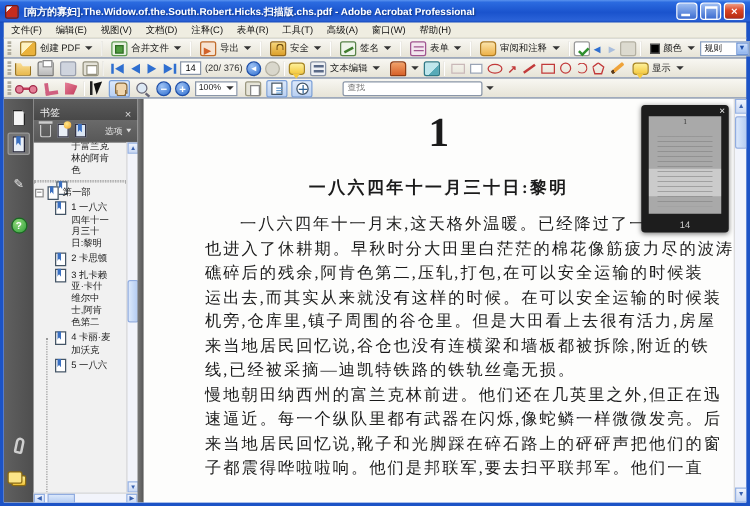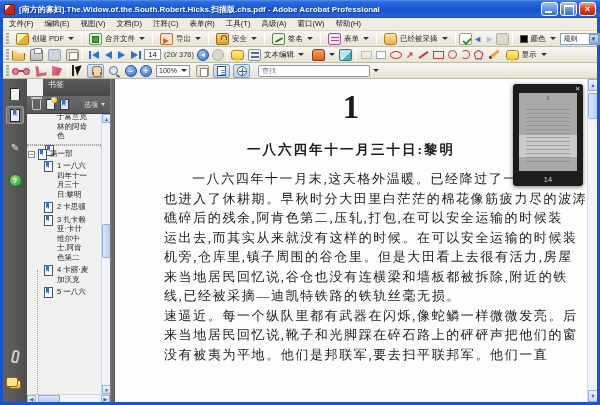--- a/index.html
+++ b/index.html
@@ -173,22 +173,22 @@
   .ic-sig { width:12px; height:12px; color:#e8e8e8; font-size:10px; line-height:12px; text-align:center; }
   .ic-help { width:13px; height:13px; border-radius:50%; background:radial-gradient(circle at 35% 30%,#8fd878,#2e9e3a);
     border:1px solid #1a6a22; color:#fff; font-size:8px; font-weight:bold; text-align:center; line-height:12px; }
   .ic-clip { width:7px; height:13px; border:2px solid #cfcfcf; border-radius:4px 4px 2px 2px; transform:rotate(12deg); }
   .ic-cmts { width:12px; height:9px; background:linear-gradient(180deg,#fdf099,#f0c23a); border:1px solid #8a6a12;
     border-radius:2px; position:relative; }
   .ic-cmts::before { content:""; position:absolute; left:-4px; top:-4px; width:10px; height:8px;
     background:#fbe588; border:1px solid #8a6a12; border-radius:2px; }
 
   #bkpanel { left:24px; top:0; width:83px; height:323px; background:#f1f1f1; }
-  .bk-head { left:16px; top:0; width:83px; height:17px; background:linear-gradient(180deg,#5c5c5c,#484848);
-    color:#eee; font-size:8px; display:flex; align-items:flex-start; padding:0 5px; }
+  .bk-head { left:0; top:0; width:83px; height:17px; background:linear-gradient(180deg,#5c5c5c,#484848);
+    color:#eee; font-size:8px; display:flex; align-items:flex-end; padding:0 5px; }
   .bk-close { margin-left:auto; color:#ddd; font-size:9px; line-height:9px; }
   .bk-tools { left:0; top:17px; width:83px; height:18px; background:linear-gradient(180deg,#6a6a6a,#585858);
     display:flex; align-items:center; gap:5px; padding:0 5px; border-bottom:1px solid #3d3d3d; }
   .ic-trash { width:9px; height:10px; border:1px solid #ccc; border-top:none; border-radius:0 0 2px 2px; position:relative; }
   .ic-trash::before { content:""; position:absolute; left:-2px; top:-3px; width:11px; height:2px; background:#ccc; }
   .ic-bkstar { width:9px; height:11px; background:#e8eef6; border:1px solid #334; position:relative; }
   .ic-bkstar::after { content:""; position:absolute; right:-3px; top:-3px; width:6px; height:6px;
     border-radius:50%; background:radial-gradient(circle at 40% 35%,#ffe88a,#f0a22a); }
   .ic-bkblue { width:9px; height:11px; background:#dbe6f4; border:1px solid #334; position:relative; }
   .ic-bkblue::after { content:""; position:absolute; left:1px; top:-1px; width:3.5px; height:7px;
@@ -313,21 +313,21 @@
   </div>
   <div class="sep"></div>
   <div class="tbtn">
     <span class="ic ic-form"></span>
     <span>表单</span>
     <span class="caret"></span>
   </div>
   <div class="sep"></div>
   <div class="tbtn">
     <span class="ic ic-rev"></span>
-    <span>已经被采摘</span>
+    <span>审阅和注释</span>
     <span class="caret"></span>
   </div>
   <div class="sep"></div>
   <span class="ic ic-spell"></span>
   <span class="g-arrow">◄</span>
   <span class="g-arrow pale">►</span>
   <span class="ic ic-dis"></span>
   <div class="sep"></div>
   <div class="tbtn">
     <span class="swatch"></span>
@@ -413,21 +413,21 @@
     <span>100%</span>
     <span class="caret" style="margin-left:auto"></span>
   </div>
   <span class="ic ic-fitp" style="margin-left:6px"></span>
   <div class="vbtn toolon" style="margin-left:4px">
     <span class="ic-1pg ab-rel" style="position:relative"></span>
   </div>
   <div class="vbtn toolon" style="margin-left:3px">
     <span class="ic-4arr"></span>
   </div>
-  <div class="findbox" style="margin-left:8px">
+  <div class="findbox" style="margin-left:24px">
     <input placeholder="查找" style="">
   </div>
   <span class="caret" style="margin-left:3px"></span>
 </div>
 
 <div id="main" class="ab">
 
   <div id="navstrip" class="ab">
     <div class="nicon ab" style="top:6px">
       <span class="ic-pages"></span>
@@ -517,23 +517,24 @@
     <div class="chapter ab">1</div>
     <div class="heading ab">一八六四年十一月三十日:黎明</div>
     <div id="pbody" class="ab">
       <div class="dl ind">一八六四年十一月末,这天格外温暖。已经降过了一场霜,农</div>
       <div class="dl">也进入了休耕期。早秋时分大田里白茫茫的棉花像筋疲力尽的波涛</div>
       <div class="dl">礁碎后的残余,阿肯色第二,压轧,打包,在可以安全运输的时候装</div>
       <div class="dl">运出去,而其实从来就没有这样的时候。在可以安全运输的时候装</div>
       <div class="dl">机旁,仓库里,镇子周围的谷仓里。但是大田看上去很有活力,房屋</div>
       <div class="dl">来当地居民回忆说,谷仓也没有连横梁和墙板都被拆除,附近的铁</div>
       <div class="dl">线,已经被采摘—迪凯特铁路的铁轨丝毫无损。</div>
+      <div class="dl">慢地朝田纳西州的富兰克林前进。他们还在几英里之外,但正在迅</div>
       <div class="dl">速逼近。每一个纵队里都有武器在闪烁,像蛇鳞一样微微发亮。后</div>
       <div class="dl">来当地居民回忆说,靴子和光脚踩在碎石路上的砰砰声把他们的窗</div>
-      <div class="dl">没有被夷为平地。他们是邦联军,要去扫平联邦军。他们一直</div>
+      <div class="dl">子都震得哗啦啦响。他们是邦联军,要去扫平联邦军。他们一直</div>
     </div>
   </div>
 
   <div id="preview" class="ab">
     <span class="pv-close">×</span>
     <div class="pv-page">
       <div class="pv-ch">1</div>
       <div class="pv-band"></div>
       <div class="pv-lines"></div>
     </div>

